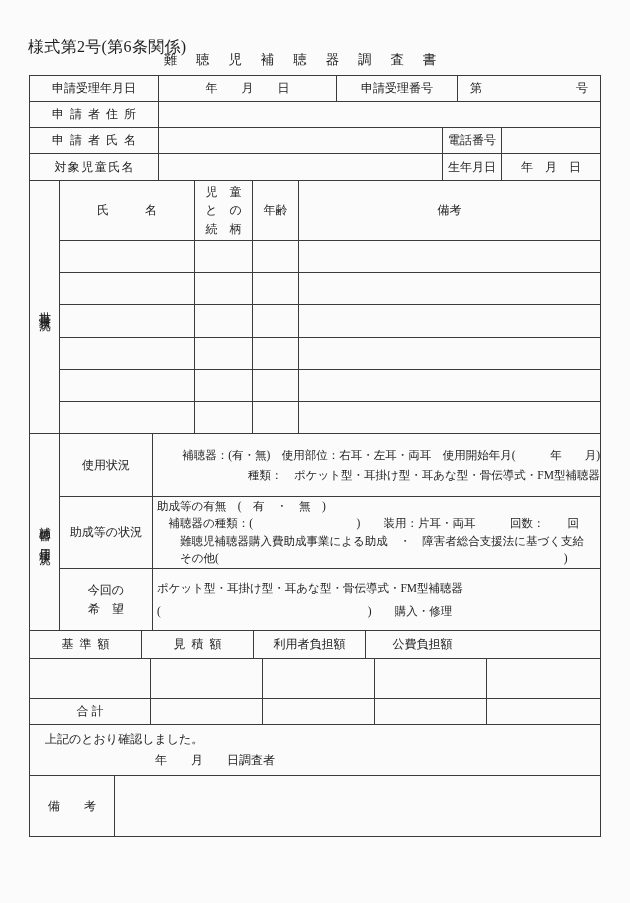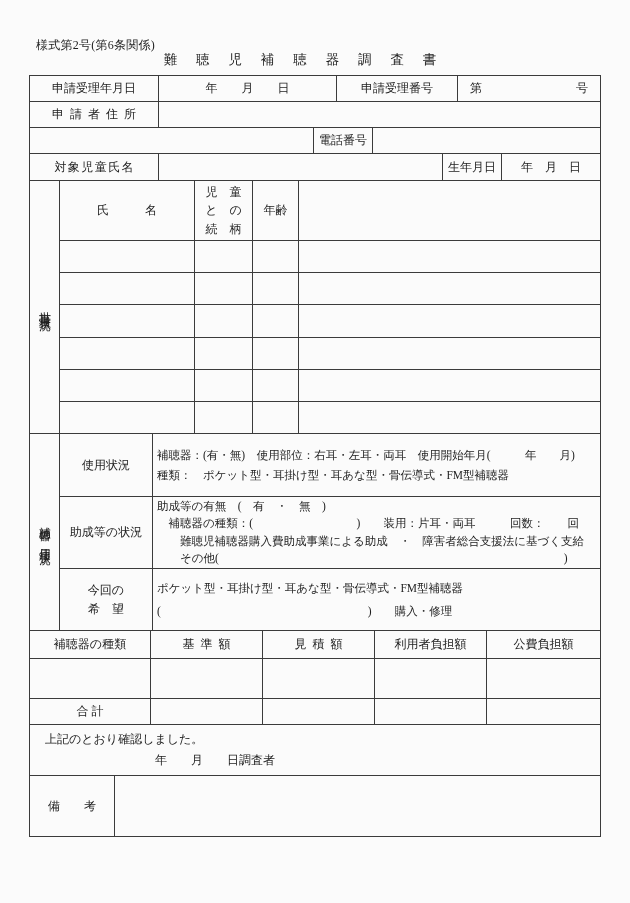--- a/index.html
+++ b/index.html
@@ -11,21 +11,21 @@
   body{background:#ffffff;}
   .page{
     position:relative;
     width:630px;height:903px;
     background:var(--paper);
     color:var(--ink);
     font-family:"Liberation Serif","DejaVu Serif",serif;
     font-size:12px;
     overflow:hidden;
   }
-  .form-no{position:absolute;left:36px;top:37px;font-size:12px;letter-spacing:.02em;}
+  .form-no{position:absolute;left:28px;top:37px;font-size:16px;letter-spacing:.02em;}
   .title{
     position:absolute;left:0;top:51px;width:600px;
     text-align:center;font-size:13.5px;
     letter-spacing:1.4em;text-indent:1.4em;
   }
   .tbl{
     position:absolute;left:29px;top:75px;
     width:570px;height:760px;
     border:1px solid var(--bc);
     display:flex;flex-direction:column;
@@ -92,20 +92,21 @@
         <span>号</span>
       </div>
     </div>
 
     <div class="sec" style="height:26px">
       <div class="cell lbl ls05" style="width:129px">申請者住所</div>
       <div class="cell lastc" style="width:441px"></div>
     </div>
 
     <div class="sec" style="height:26px">
+      <div class="cell lbl ls05" style="width:129px">申請者氏名</div>
       <div class="cell" style="width:284px"></div>
       <div class="cell lbl" style="width:59px">電話番号</div>
       <div class="cell lastc" style="width:98px"></div>
     </div>
 
     <div class="sec" style="height:27px">
       <div class="cell lbl ls012" style="width:129px">対象児童氏名</div>
       <div class="cell" style="width:284px"></div>
       <div class="cell lbl" style="width:59px">生年月日</div>
       <div class="cell lastc" style="width:98px">年　月　日</div>
@@ -113,20 +114,21 @@
 
     <div class="sec" style="height:253px">
       <div class="cell vlabel" style="width:30px">世帯員状況</div>
       <div class="colwrap" style="width:540px">
         <div class="irow" style="height:60px">
           <div class="cell lbl" style="width:135px">氏　　　名</div>
           <div class="cell pre" style="width:58px">児　童
 と　の
 続　柄</div>
           <div class="cell lbl" style="width:46px">年齢</div>
+          <div class="cell lbl lastc" style="width:301px">備考</div>
         </div>
         <div class="irow grow">
           <div class="cell" style="width:135px"></div>
           <div class="cell" style="width:58px"></div>
           <div class="cell" style="width:46px"></div>
           <div class="cell lastc" style="width:301px"></div>
         </div>
         <div class="irow grow">
           <div class="cell" style="width:135px"></div>
           <div class="cell" style="width:58px"></div>
@@ -158,21 +160,21 @@
           <div class="cell lastc" style="width:301px"></div>
         </div>
       </div>
     </div>
 
     <div class="sec" style="height:197px">
       <div class="cell vlabel" style="width:30px;font-size:11.5px">補聴器の使用状況</div>
       <div class="colwrap" style="width:540px">
         <div class="irow" style="height:63px">
           <div class="cell lbl" style="width:93px">使用状況</div>
-          <div class="cell content u-lines lastc" style="width:447px;align-items:flex-start;justify-content:center">
+          <div class="cell content u-lines lastc" style="width:447px;align-items:flex-end;justify-content:center">
             <div>補聴器：(有・無)　使用部位：右耳・左耳・両耳　使用開始年月(　　　年　　月)</div>
             <div>種類：　ポケット型・耳掛け型・耳あな型・骨伝導式・FM型補聴器</div>
           </div>
         </div>
         <div class="irow" style="height:72px">
           <div class="cell lbl" style="width:93px">助成等の状況</div>
           <div class="cell content s-lines lastc" style="width:447px">
             <div>助成等の有無　(　有　・　無　)</div>
             <div>　補聴器の種類：(　　　　　　　　　)　　装用：片耳・両耳　　　回数：　　回</div>
             <div>　　難聴児補聴器購入費助成事業による助成　・　障害者総合支援法に基づく支給</div>
@@ -184,21 +186,20 @@
 希　望</div>
           <div class="cell content r-lines lastc" style="width:447px">
             <div>ポケット型・耳掛け型・耳あな型・骨伝導式・FM型補聴器</div>
             <div>(　　　　　　　　　　　　　　　　　　)　　購入・修理</div>
           </div>
         </div>
       </div>
     </div>
 
     <div class="sec" style="height:28px">
-      <div class="cell lbl" style="width:121px">補聴器の種類</div>
       <div class="cell lbl ls05" style="width:112px">基準額</div>
       <div class="cell lbl ls05" style="width:112px">見積額</div>
       <div class="cell lbl" style="width:112px">利用者負担額</div>
       <div class="cell lbl lastc" style="width:113px">公費負担額</div>
     </div>
 
     <div class="sec" style="height:40px">
       <div class="cell" style="width:121px"></div>
       <div class="cell" style="width:112px"></div>
       <div class="cell" style="width:112px"></div>

